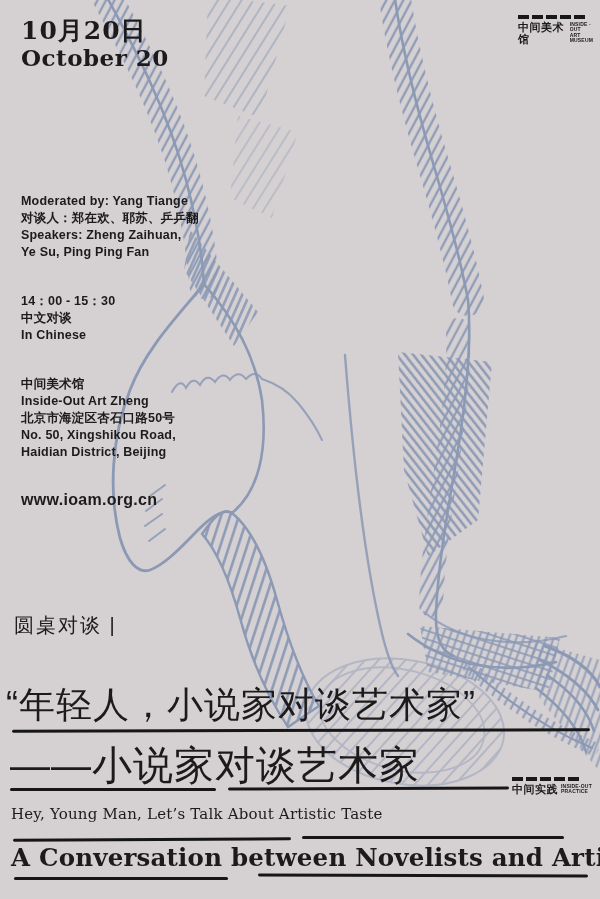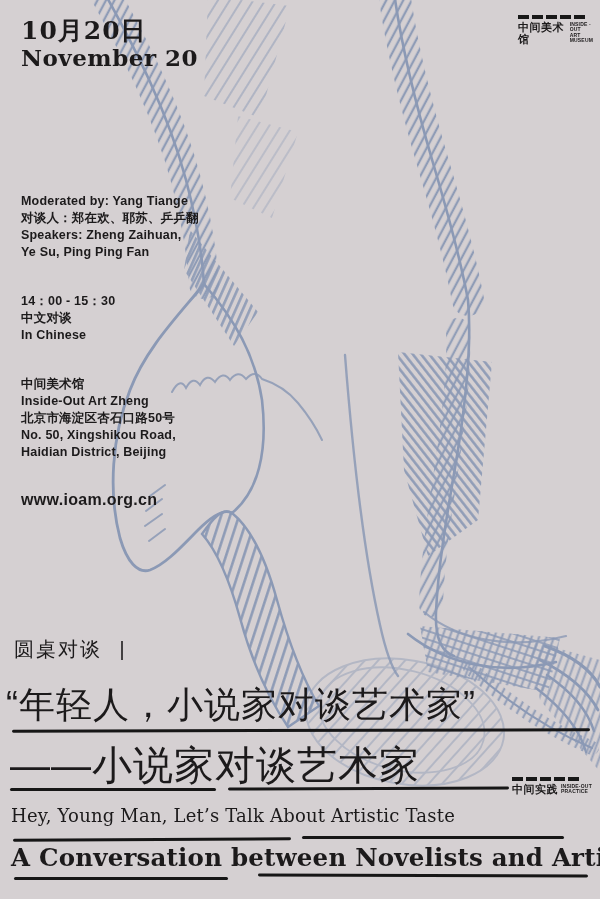--- a/index.html
+++ b/index.html
@@ -27,24 +27,24 @@
   .logo-bottom{left:512px;top:777px;}
 
   
   .info{font-size:12.5px;line-height:17px;letter-spacing:.2px;white-space:nowrap;}
   .speakers{left:21px;top:193px;font-weight:700;}
   .timeblk{left:21px;top:293px;font-weight:700;}
   .venue{left:21px;top:376px;font-weight:600;}
   .website{left:21px;top:491px;font-size:16px;font-weight:600;letter-spacing:.3px;}
 
   
-  .event-type{left:14px;top:636px;font-size:20px;font-weight:500;letter-spacing:2px;font-family:Liberation Mono, monospace;}
+  .event-type{left:14px;top:612px;font-size:20px;font-weight:500;letter-spacing:2px;}
   .title-zh1{left:6px;top:681px;font-size:36px;font-weight:500;letter-spacing:1px;white-space:nowrap;}
   .title-zh2{left:10px;top:738px;font-size:40px;font-weight:500;letter-spacing:1px;white-space:nowrap;}
-  .title-en1{left:11px;top:805px;font-size:18px;letter-spacing:.2px;white-space:nowrap;}
+  .title-en1{left:11px;top:805px;font-size:15px;letter-spacing:.2px;white-space:nowrap;}
   .title-en2{left:11px;top:843px;font-size:24.5px;font-weight:700;letter-spacing:.2px;white-space:nowrap;}
 
   .rule{position:absolute;background:#161616;border-radius:2px;}
   .r1 {left:12px;top:729px;width:578px;height:3px;transform:rotate(-.15deg);}
   .r2a{left:10px;top:788px;width:206px;height:3px;}
   .r2b{left:228px;top:787px;width:281px;height:3px;transform:rotate(-.2deg);}
   .r3a{left:13px;top:838px;width:278px;height:2.5px;transform:rotate(-.3deg);}
   .r3b{left:302px;top:836px;width:262px;height:2.5px;}
   .r4a{left:14px;top:877px;width:214px;height:3px;}
   .r4b{left:258px;top:874px;width:330px;height:3.2px;transform:rotate(.2deg);}
@@ -115,21 +115,21 @@
       <path d="M540,660 C570,675 589,693 598,710" stroke="#8b99b5" stroke-width="2.8"></path>
       <path d="M547,675 C572,692 588,712 594,731" stroke="#8b99b5" stroke-width="2.5"></path>
       <path d="M536,688 C562,708 580,730 586,752" stroke="#8b99b5" stroke-width="2.3"></path>
       <path d="M528,640 L600,660 L600,772 L540,700 Z" fill="url(#cross1)" opacity=".85"></path>
       <path d="M470,668 C505,700 545,728 592,748" stroke="url(#tick)" stroke-width="14" opacity=".85"></path>
       <path d="M470,668 C505,700 545,728 592,748" stroke="#8b99b5" stroke-width="2"></path>
     </g>
   </svg>
 
   <div class="abs slab date-zh">10月20日</div>
-  <div class="abs slab date-en">November 20</div>
+  <div class="abs slab date-en">October 20</div>
 
   <div class="abs logo logo-top">
     <div class="dashes">
       <span class="dash"></span>
         <span class="dash"></span>
         <span class="dash"></span>
         <span class="dash"></span>
         <span class="dash"></span>
     </div>
     <div class="logo-row">

